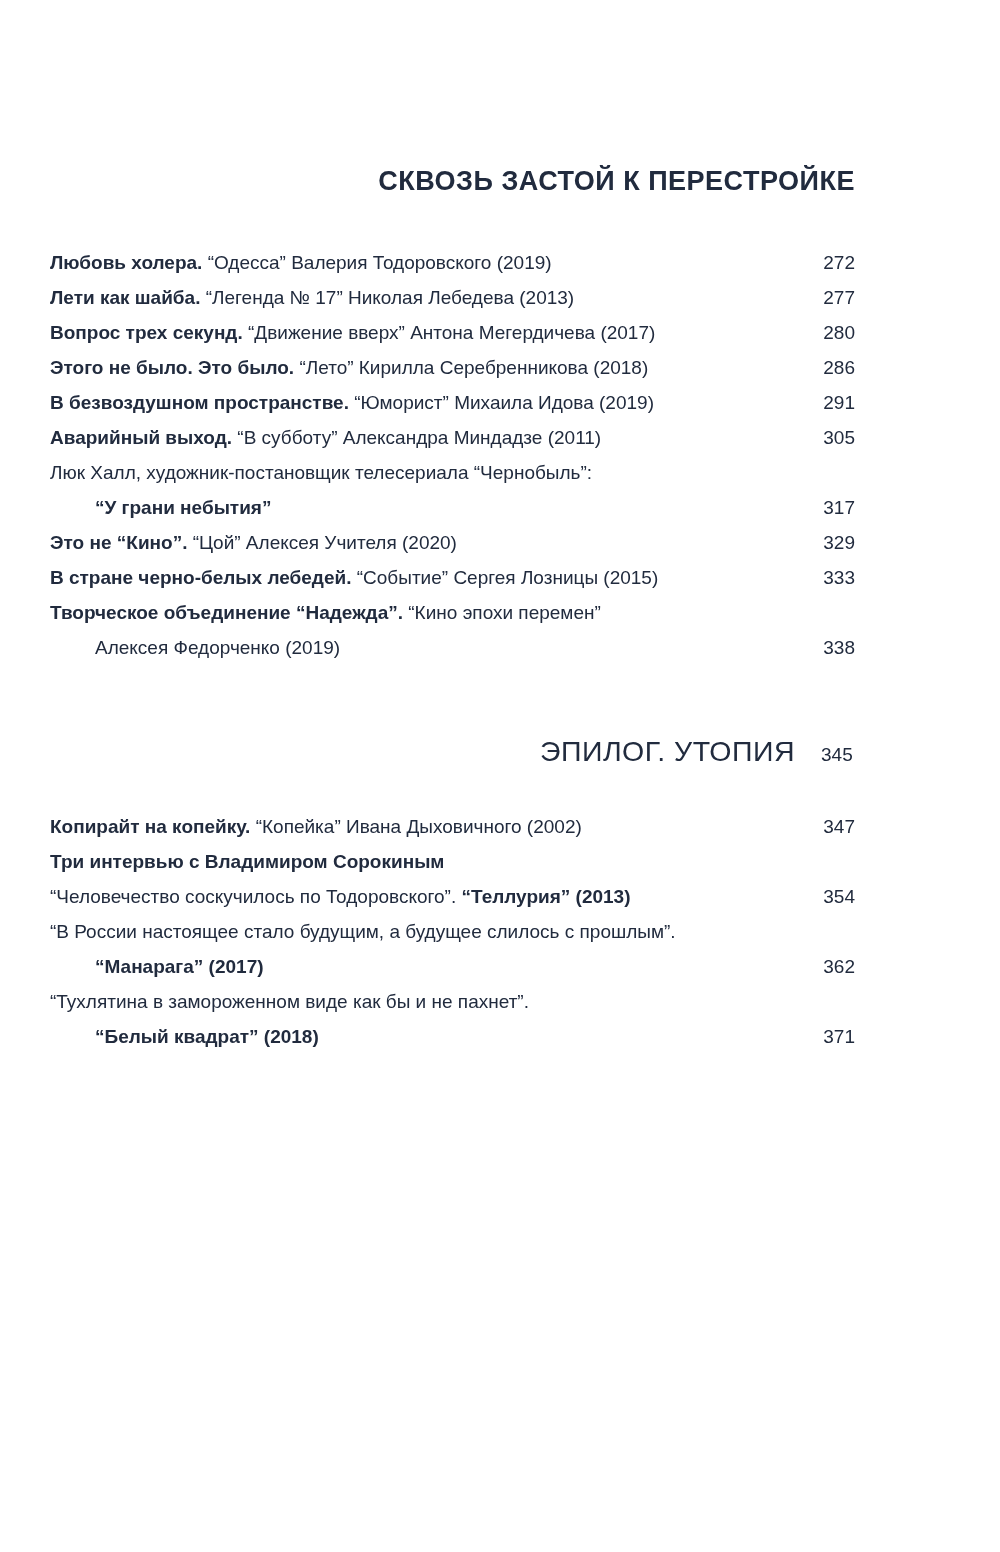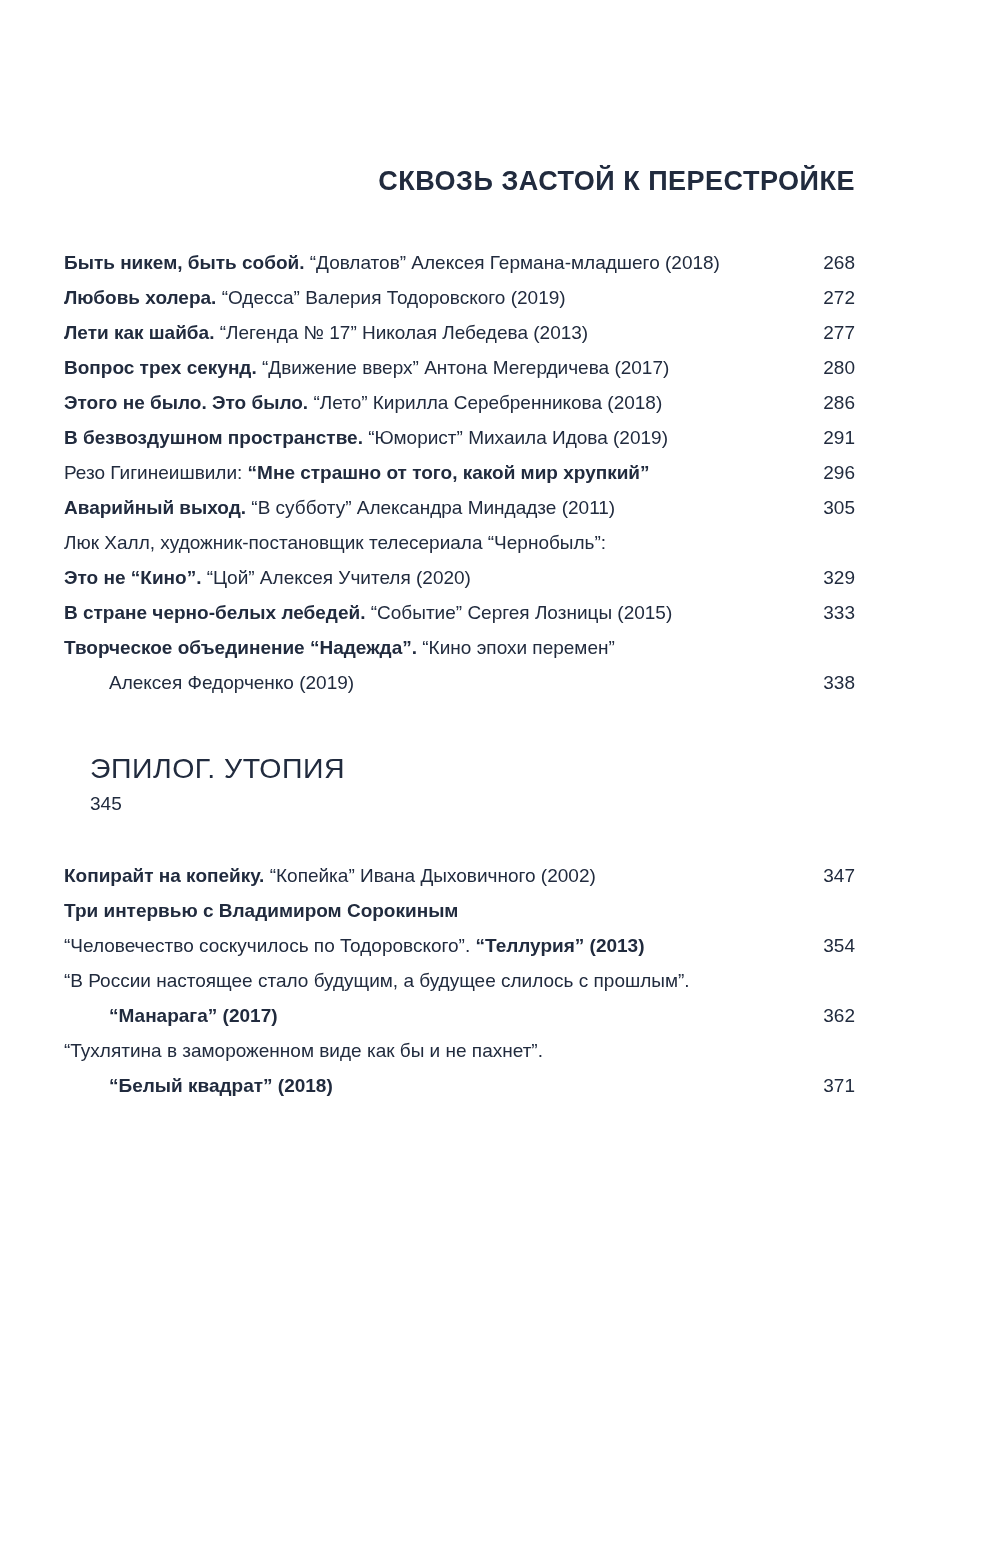--- a/index.html
+++ b/index.html
@@ -6,21 +6,21 @@
   html, body { background: #ffffff; }
   body {
     width: 1000px;
     height: 1552px;
     font-family: "Liberation Sans", "DejaVu Sans", sans-serif;
     overflow: hidden;
   }
   .page {
     width: 1000px;
     height: 1552px;
-    padding: 168px 145px 0 64px;
+    padding: 168px 145px 0 50px;
     color: #212b3e;
     background: #ffffff;
   }
   .section-title {
     text-align: right;
     font-size: 27px;
     font-weight: bold;
     letter-spacing: 0.5px;
     line-height: 1;
     white-space: nowrap;
@@ -50,27 +50,26 @@
     font-size: 19px;
   }
   .bold { font-weight: bold; }
   .regular { font-weight: normal; }
   .italic {
     font-style: italic;
     font-family: "Liberation Serif", "DejaVu Serif", serif;
     font-size: 19.5px;
   }
   .epilogue-row {
-    margin-top: 50px;
+    margin-top: 68px;
     display: flex;
     justify-content: flex-end;
     align-items: baseline;
     line-height: 36px;
     white-space: nowrap;
-    flex-direction: column;
   }
   .epilogue-heading {
     font-size: 28.5px;
     font-weight: normal;
     letter-spacing: 0.5px;
   }
   .epilogue-page {
     font-size: 19px;
     margin-left: 26px;
     min-width: 34px;
@@ -82,54 +81,50 @@
 </style>
 </head>
 <body style="background: rgb(255, 255, 255);">
 
 <div class="page" style="color: rgb(33, 43, 62); background: rgb(255, 255, 255);">
 
   <h1 class="section-title">СКВОЗЬ ЗАСТОЙ К ПЕРЕСТРОЙКЕ</h1>
 
   <div class="toc" id="toc-part1">
       <div class="toc-row">
-        <span class="toc-text"><span class="bold">Быть никем, быть собой. </span><span class="regular">“Довлатов” Алексея Германа-младшего (2018)</span></span>
-        <span class="toc-page">268</span>
-      </div>
-      <div class="toc-row">
         <span class="toc-text"><span class="bold">Любовь холера. </span><span class="regular">“Одесса” Валерия Тодоровского (2019)</span></span>
         <span class="toc-page">272</span>
       </div>
       <div class="toc-row">
         <span class="toc-text"><span class="bold">Лети как шайба. </span><span class="regular">“Легенда № 17” Николая Лебедева (2013)</span></span>
         <span class="toc-page">277</span>
       </div>
       <div class="toc-row">
         <span class="toc-text"><span class="bold">Вопрос трех секунд. </span><span class="regular">“Движение вверх” Антона Мегердичева (2017)</span></span>
         <span class="toc-page">280</span>
       </div>
       <div class="toc-row">
         <span class="toc-text"><span class="bold">Этого не было. Это было. </span><span class="regular">“Лето” Кирилла Серебренникова (2018)</span></span>
         <span class="toc-page">286</span>
       </div>
       <div class="toc-row">
         <span class="toc-text"><span class="bold">В безвоздушном пространстве. </span><span class="regular">“Юморист” Михаила Идова (2019)</span></span>
         <span class="toc-page">291</span>
       </div>
       <div class="toc-row">
-        <span class="toc-text"><span class="regular">Резо Гигинеишвили: </span><span class="bold">“Мне страшно от того, какой мир хрупкий”</span></span>
-        <span class="toc-page">296</span>
-      </div>
-      <div class="toc-row">
         <span class="toc-text"><span class="bold">Аварийный выход. </span><span class="regular">“В субботу” Александра Миндадзе (2011)</span></span>
         <span class="toc-page">305</span>
       </div>
       <div class="toc-row">
         <span class="toc-text"><span class="regular">Люк Халл, художник-постановщик телесериала “Чернобыль”:</span></span>
         <span class="toc-page"></span>
+      </div>
+      <div class="toc-row indent">
+        <span class="toc-text"><span class="bold">“У грани небытия”</span></span>
+        <span class="toc-page">317</span>
       </div>
       <div class="toc-row">
         <span class="toc-text"><span class="bold">Это не “Кино”. </span><span class="regular">“Цой” Алексея Учителя (2020)</span></span>
         <span class="toc-page">329</span>
       </div>
       <div class="toc-row">
         <span class="toc-text"><span class="bold">В стране черно-белых лебедей. </span><span class="regular">“Событие” Сергея Лозницы (2015)</span></span>
         <span class="toc-page">333</span>
       </div>
       <div class="toc-row">

